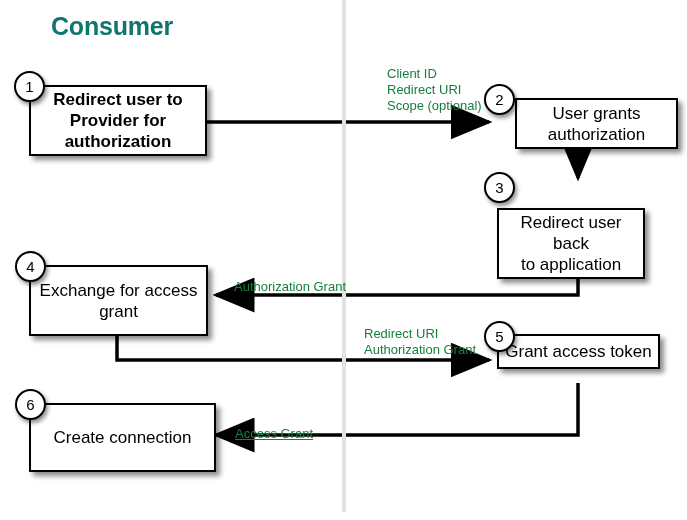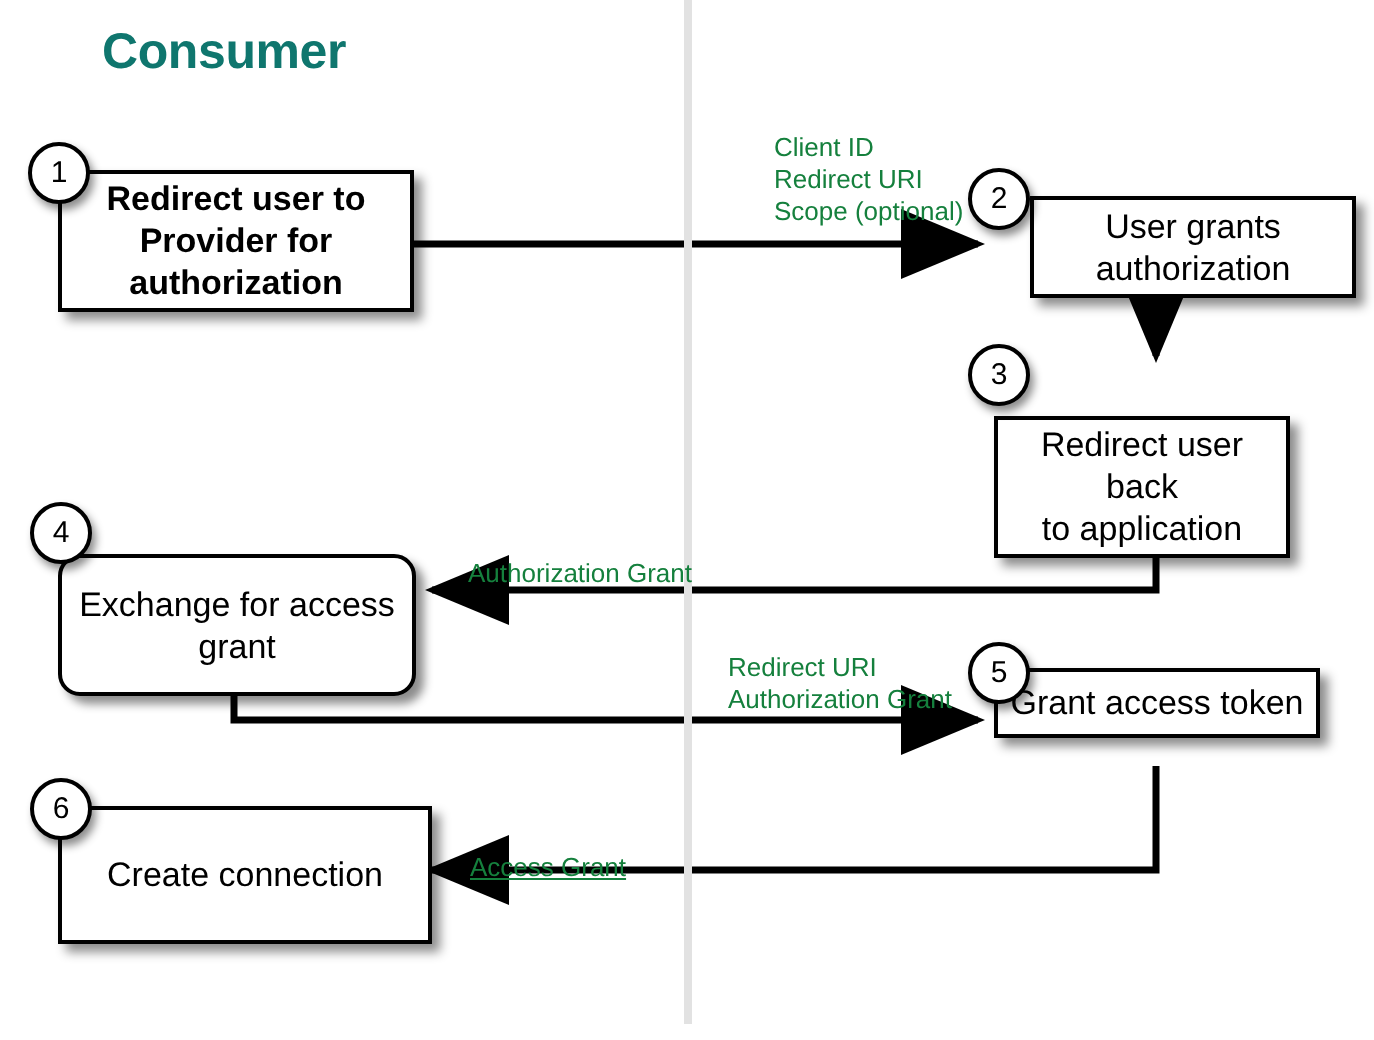--- a/index.html
+++ b/index.html
@@ -150,21 +150,21 @@
   </div>
 
   <div class="node" style="left:497px; top:186px; width:148px; height:71px;margin-top:22px;">
     <span class="node-label">Redirect user back
 to application</span>
   </div>
   <div class="badge" style="left:484px; top:172px;">
     <span>3</span>
   </div>
 
-  <div class="node" style="left:29px; top:277px; width:179px; height:71px;border-radius:11px;">
+  <div class="node" style="left:29px; top:265px; width:179px; height:71px;">
     <span class="node-label">Exchange for access
 grant</span>
   </div>
   <div class="badge" style="left:15px; top:251px;">
     <span>4</span>
   </div>
 
   <div class="node" style="left:497px; top:334px; width:163px; height:35px;">
     <span class="node-label">Grant access token</span>
   </div>

